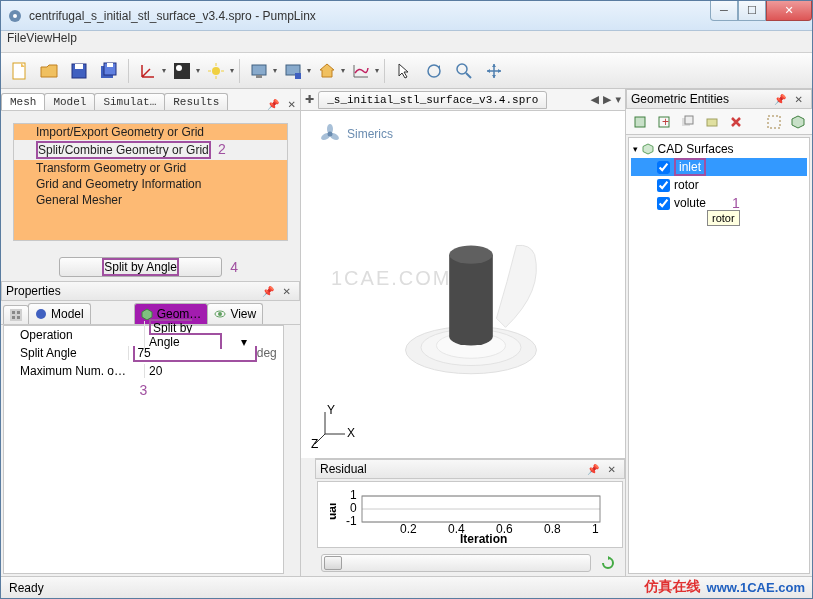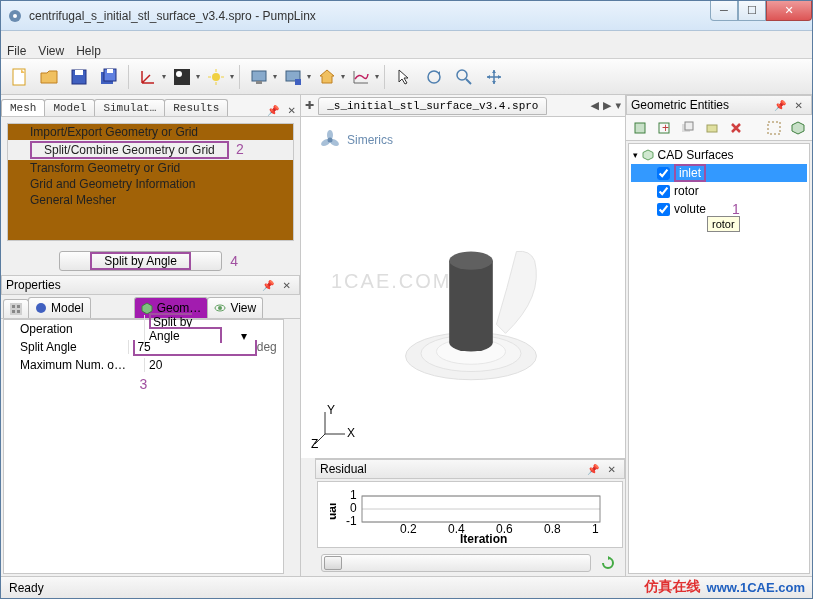--- a/index.html
+++ b/index.html
@@ -10,21 +10,21 @@
 
 .titlebar { height: 30px; background: linear-gradient(#eaf3fc, #d5e6f7); display: flex; align-items: center; padding: 0 0 0 6px; border-bottom: 1px solid #b0c4d8; }
 .titlebar .app-icon { width: 16px; height: 16px; margin-right: 6px; }
 .titlebar .title { flex: 1; color: #333; font-size: 12px; }
 .win-btns { display: flex; height: 20px; margin-top: -10px; }
 .win-btn { width: 28px; height: 20px; border: 1px solid #8aa8c0; border-top: none; background: linear-gradient(#f5f9fd, #dce9f5); display: flex; align-items: center; justify-content: center; font-size: 11px; color: #444; }
 .win-btn.close { width: 46px; background: linear-gradient(#e99, #d55); color: #fff; border-color: #a44; border-radius: 0 0 4px 0; }
 .win-btn.min { border-radius: 0 0 0 4px; }
 
 
-.menubar { height: 28px; display: flex; align-items: flex-end; padding: 0 6px; gap: 12px; background: #f0f0f0; border-bottom: 1px solid #d0d0d0; }
+.menubar { height: 22px; display: flex; align-items: flex-start; padding: 0 6px; gap: 0; background: #f0f0f0; border-bottom: 1px solid #d0d0d0; }
 .menubar span { color: #333; cursor: default; }
 
 
 .toolbar { height: 36px; background: linear-gradient(#fdfdfd, #e8e8e8); border-bottom: 1px solid #c8c8c8; display: flex; align-items: center; padding: 0 4px; gap: 2px; }
 .tb-btn { width: 28px; height: 28px; border: 1px solid transparent; border-radius: 3px; display: flex; align-items: center; justify-content: center; }
 .tb-sep { width: 1px; height: 24px; background: #ccc; margin: 0 3px; }
 .tb-drop { font-size: 8px; color: #555; margin-left: -2px; }
 
 
 .main { flex: 1; display: flex; min-height: 0; }
@@ -33,24 +33,24 @@
 .right { width: 186px; display: flex; flex-direction: column; }
 
 
 .tabs { display: flex; height: 22px; background: #f5f5f5; border-bottom: 1px solid #c8c8c8; align-items: flex-end; }
 .tab { padding: 2px 8px; border: 1px solid #b8b8b8; border-bottom: none; background: linear-gradient(#fdfdfd, #ececec); font-family: "Courier New", monospace; font-size: 11px; color: #333; margin-right: -1px; border-radius: 3px 3px 0 0; }
 .tab.active { background: #fff; }
 .tab-spacer { flex: 1; }
 .panel-ctrl { font-size: 10px; color: #555; padding: 0 4px; }
 
 
-.tree { flex: 0 0 118px; background: #a16207; border: 1px solid #c8c8c8; margin: 6px; overflow: auto; }
+.tree { flex: 0 0 118px; background: #fdba74; border: 1px solid #c8c8c8; margin: 12px; overflow: auto; }
 .tree-item { padding: 1px 0 1px 22px; color: #222; white-space: nowrap; }
 .tree-item.sel { background: #f0f0f0; }
-.hl-purple { border: 2px solid #a050a0; padding: 0 12px; display: inline-block; }
+.hl-purple { border: 2px solid #a050a0; padding: 0 0; display: inline-block; }
 .annot { color: #a050a0; font-size: 14px; padding: 0 4px; }
 
 
 .split-btn-row { padding: 4px; display: flex; align-items: center; justify-content: center; gap: 4px; }
 .split-btn { flex: 0.6; height: 20px; border: 1px solid #b0b0b0; background: linear-gradient(#fdfdfd, #e8e8e8); border-radius: 3px; display: flex; align-items: center; justify-content: center; }
 
 
 .panel-header { height: 20px; background: linear-gradient(#f8f8f8, #e8e8e8); border: 1px solid #c8c8c8; display: flex; align-items: center; padding: 0 4px; font-family: "Courier New", monospace; font-size: 11px; }
 .panel-header .spacer { flex: 1; }
 

